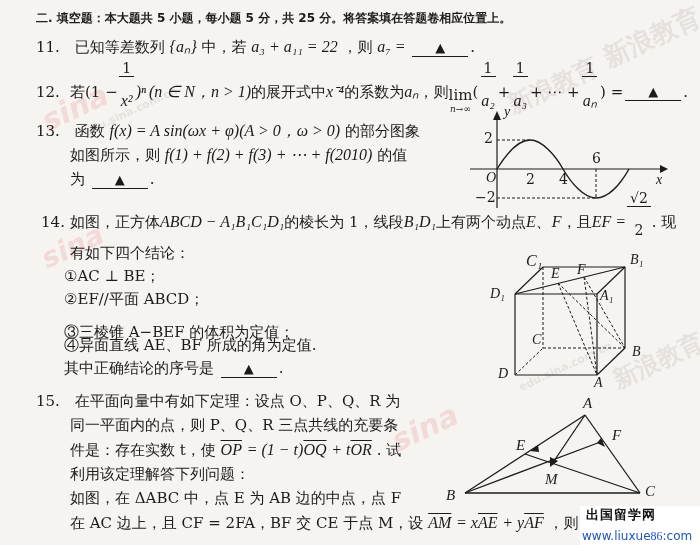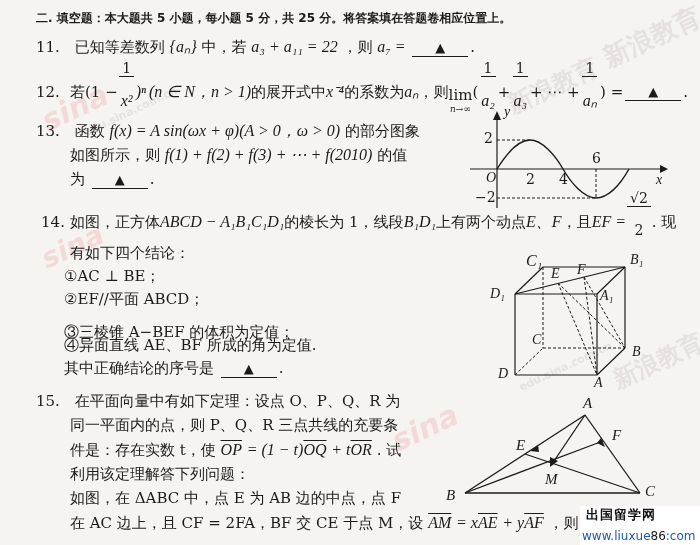--- a/index.html
+++ b/index.html
@@ -46,21 +46,21 @@
     background: #ffffff;
   }
   .logo-cn {
     position: absolute; left: 6px; top: 0; font-family: "DejaVu Sans", sans-serif;
     font-size: 13px; font-weight: bold; color: #111; letter-spacing: 1px;
   }
   .logo-url {
     position: absolute; left: 2px; top: 23px; font-family: "DejaVu Sans", sans-serif;
     font-size: 12px; color: #1f57b5;
   }
-  .logo-url .red { color: #0f172a; }
+  .logo-url .red { color: #1d4ed8; font-family: Liberation Serif, serif; }
 </style>
 </head>
 <body>
 
 <div class="page">
 
   <div class="watermark wm-red" style="left:40px;top:90px;font-size:30px;">sina</div>
   <div class="watermark" style="left:600px;top:20px;font-size:26px;">新浪教育</div>
   <div class="watermark" style="left:505px;top:70px;font-size:24px;">新浪教育</div>
   <div class="watermark wm-red" style="left:40px;top:230px;font-size:28px;">sina</div>

